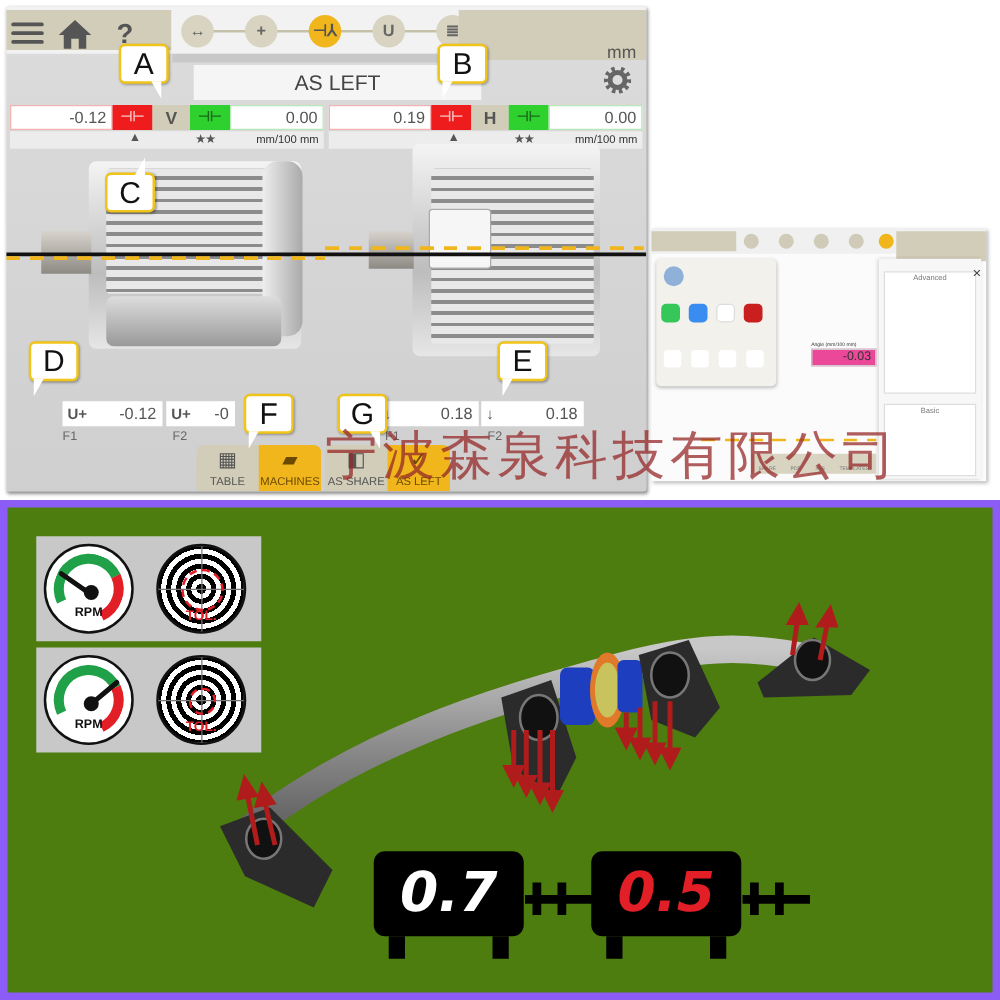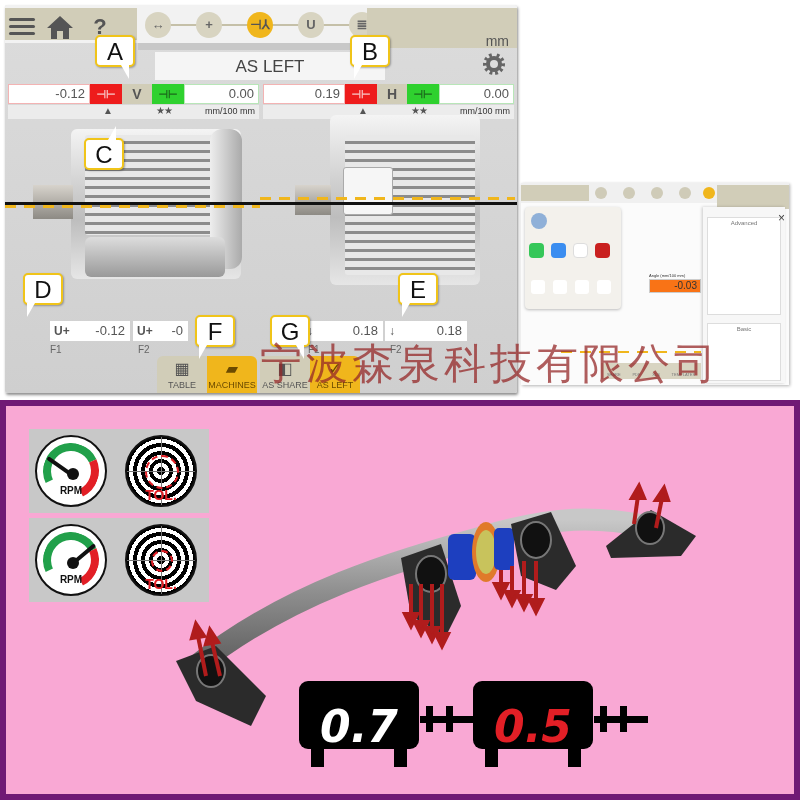--- a/index.html
+++ b/index.html
@@ -87,46 +87,46 @@
                   border-radius: 4px; box-shadow: 0 1px 3px rgba(0,0,0,0.25); }
   .share .app-ico { position: absolute; top: 36px; width: 15px; height: 15px; border-radius: 4px; }
   .share .act-ico { position: absolute; top: 73px; width: 14px; height: 14px; border-radius: 3px; background: #fff; }
   .share .panel { position: absolute; left: 182px; top: 24px; width: 82px; height: 176px; background: #f7f7f7;
                   box-shadow: -1px 0 3px rgba(0,0,0,0.2); }
   .share .panel-sec { position: absolute; left: 4px; width: 74px; background: #fff; border: 1px solid #ddd; }
   .share .panel-title { position: absolute; width: 100%; text-align: center; font-size: 6px; color: #777; }
   .share .close-x { position: absolute; right: 4px; top: 28px; font-size: 12px; color: #444; }
   .share .bottom-bar { position: absolute; left: 80px; bottom: 6px; width: 100px; height: 16px; background: #d8d4c1;
                        font-size: 4px; color: #777; display: flex; justify-content: space-around; align-items: flex-end; padding-bottom: 2px; }
-  .share .angle-box { position: absolute; left: 128px; top: 96px; width: 52px; height: 14px; background: #f97316; border: 1px solid #ccc;
+  .share .angle-box { position: absolute; left: 128px; top: 96px; width: 52px; height: 14px; background: #ec4899; border: 1px solid #ccc;
                       font-size: 10px; text-align: right; padding-right: 3px; line-height: 12px; color: #333; }
   .share .angle-label { position: absolute; left: 128px; top: 90px; font-size: 4px; color: #333; }
 
   
-  .frame { position: absolute; left: 0; top: 400px; width: 800px; height: 400px; border: 6px solid #701a75; background: #f9a8d4; }
+  .frame { position: absolute; left: 0; top: 400px; width: 800px; height: 400px; border: 6px solid #8b5cf6; background: #4d7c0f; }
   .gauge-panel { position: absolute; left: 23px; width: 180px; height: 84px; background: #c8c8c8; }
   .gauge { position: absolute; top: 6px; width: 72px; height: 72px; border-radius: 50%; background: #fff; border: 2px solid #111; overflow: hidden; }
   .gauge-arc { position: absolute; left: 6px; top: 6px; width: 56px; height: 56px; border-radius: 50%;
                border: 8px solid transparent; border-top-color: #21a04a; border-left-color: #21a04a; border-right-color: #e21f26; transform: rotate(20deg); }
   .gauge-needle { position: absolute; left: 35px; top: 36px; width: 30px; height: 4px; background: #111; transform-origin: 0 50%; border-radius: 2px; }
   .gauge-hub { position: absolute; left: 30px; top: 31px; width: 12px; height: 12px; border-radius: 50%; background: #111; }
   .gauge-text { position: absolute; left: 0; top: 48px; width: 100%; text-align: center; font-size: 10px; font-weight: bold; color: #111; }
   .target { position: absolute; top: 6px; width: 72px; height: 72px; border-radius: 50%;
             background: repeating-radial-gradient(circle, #000 0 4px, #fff 4px 8px); border: 2px solid #111; }
   .target .crossh { position: absolute; left: 0; top: 34px; width: 100%; height: 1px; background: #777; }
   .target .crossv { position: absolute; top: 0; left: 34px; height: 100%; width: 1px; background: #777; }
   .target .tol-ring { position: absolute; border: 2px dashed #e21f26; border-radius: 50%; }
-  .target-text { position: absolute; left: 0; top: 50px; width: 100%; text-align: center; font-size: 14px; font-weight: bold; color: #e21f26; }
+  .target-text { position: absolute; left: 0; top: 50px; width: 100%; text-align: center; font-size: 11px; font-weight: bold; color: #e21f26; }
 
   .machine-block { position: absolute; top: 275px; width: 120px; height: 68px; background: #000; border-radius: 9px; }
   .machine-block::before, .machine-block::after { content: ""; position: absolute; bottom: -18px; width: 13px; height: 18px; background: #000; }
   .machine-block::before { left: 12px; }
   .machine-block::after { right: 12px; }
   .machine-value { position: absolute; left: 0; top: 0; width: 100%; text-align: center; font-size: 44px; font-weight: bold;
-                   font-style: italic; color: #fff; line-height: 68px; font-family: "DejaVu Sans", sans-serif; margin-top: 12px; }
+                   font-style: italic; color: #fff; line-height: 68px; font-family: "DejaVu Sans", sans-serif; }
   .machine-value.red { color: #e21f26; }
   .coupling { position: absolute; top: 300px; width: 54px; height: 26px; }
   .coupling .c1, .coupling .c2 { position: absolute; top: 0; width: 7px; height: 26px; background: #000; }
   .coupling .bar { position: absolute; top: 10px; left: 0; width: 100%; height: 7px; background: #000; }
 </style>
 </head>
 <body>
 
 <div class="app">
   <div class="topbar">

